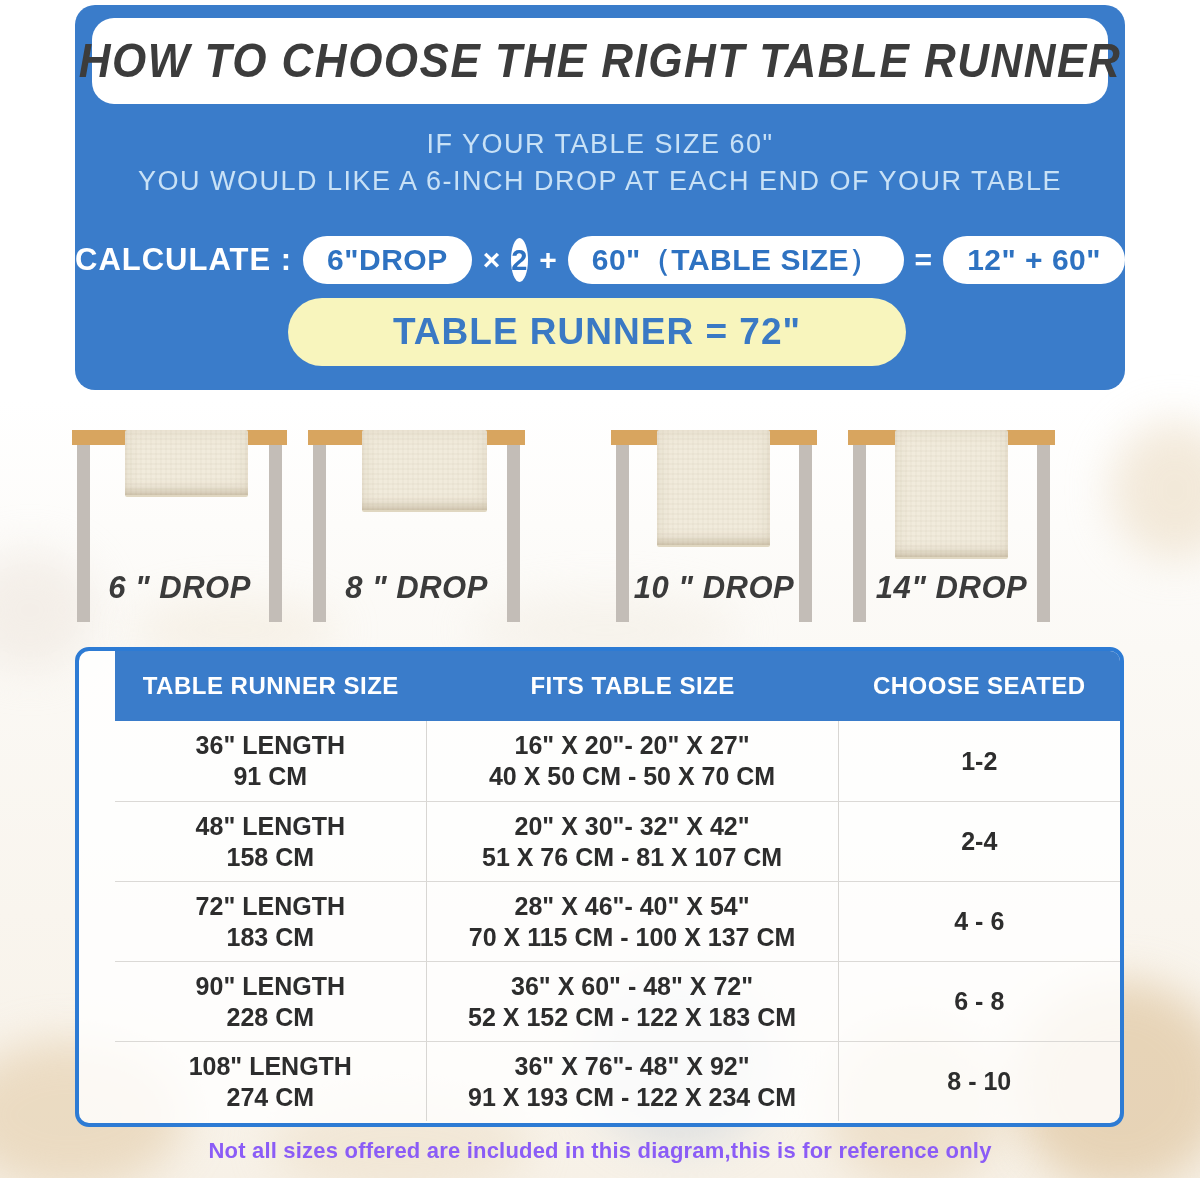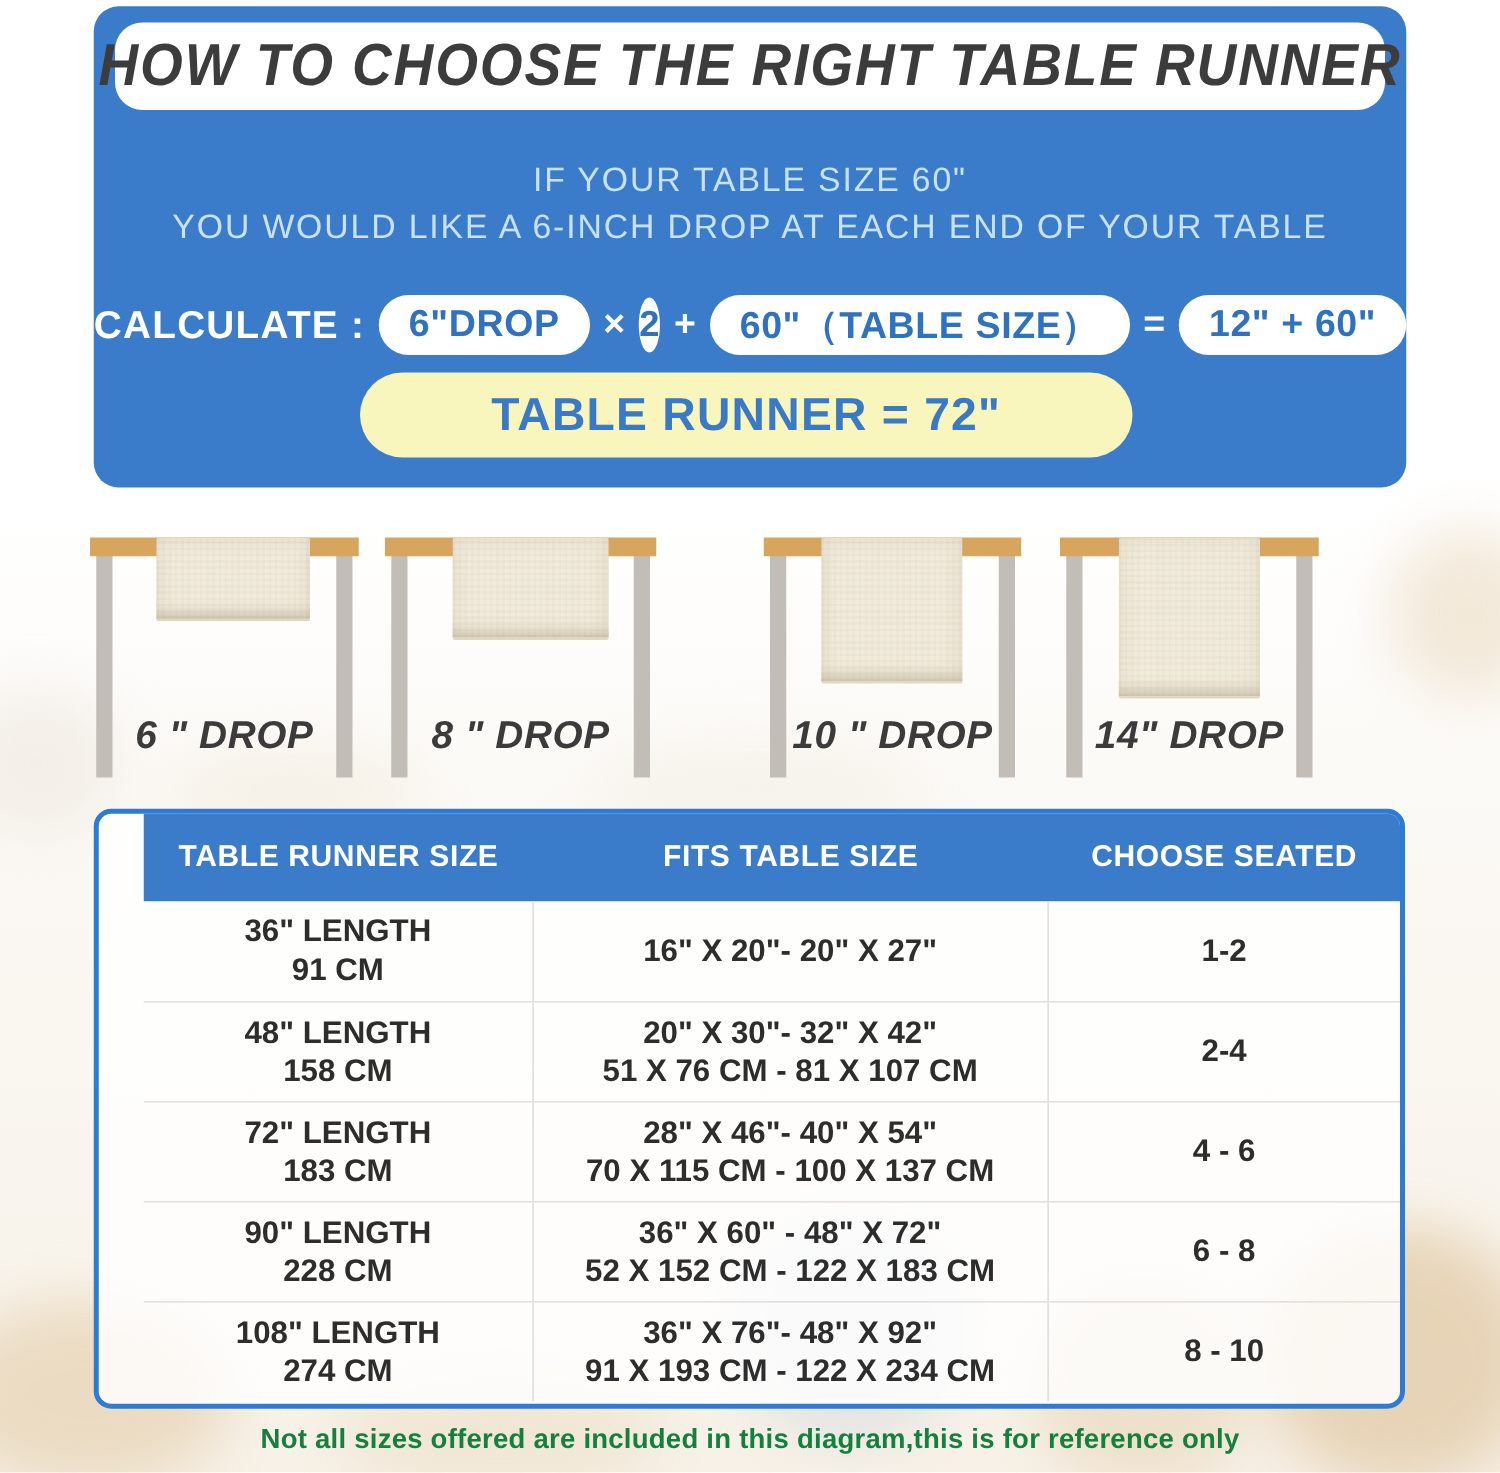--- a/index.html
+++ b/index.html
@@ -20,21 +20,21 @@
   .b7{left:470px;top:595px;width:270px;height:70px;background:#efe8dc;opacity:.4;}
   .b8{left:270px;top:1090px;width:260px;height:110px;background:#e9d8bd;opacity:.4;}
   .b9{left:130px;top:600px;width:210px;height:60px;background:#ecdfc9;opacity:.35;}
 
   
   .hero{
     position:absolute;left:75px;top:5px;width:1050px;height:385px;z-index:2;
     background:#3a7cca;border-radius:20px;
   }
   .banner{
-    position:absolute;left:17px;top:13px;width:1016px;height:70px;
+    position:absolute;left:17px;top:13px;width:1016px;height:86px;
     background:#ffffff;border-radius:22px;
     display:flex;align-items:center;justify-content:center;
   }
   .title{
     font-size:44px;font-weight:700;font-style:italic;color:#3c3c3c;
     letter-spacing:1.5px;white-space:nowrap;transform:scaleY(1.08);
   }
   .sub{
     position:absolute;left:0;width:100%;text-align:center;
     color:#c8e1f6;font-size:27px;letter-spacing:1.5px;white-space:nowrap;
@@ -112,21 +112,21 @@
   }
   .t-row:first-child{border-top:none;}
   .cell{
     display:flex;flex-direction:column;align-items:center;justify-content:center;
     color:#2d2d2d;font-size:25px;font-weight:700;line-height:1.24;
     white-space:nowrap;box-sizing:border-box;
   }
   .cell.v{border-right:1px solid #d8d6d3;}
   .footnote{
     position:absolute;left:0;top:1138px;width:100%;text-align:center;z-index:2;
-    font-size:22px;font-weight:700;color:#15803d;letter-spacing:0.2px;
+    font-size:22px;font-weight:700;color:#8b5cf6;letter-spacing:0.2px;
   }
 </style>
 </head>
 <body>
 
 <div class="bg">
   <div class="blob b1"></div>
   <div class="blob b2"></div>
   <div class="blob b3"></div>
   <div class="blob b4"></div>
@@ -197,20 +197,21 @@
   </div>
   <div class="size-body">
 
     <div class="t-row">
       <div class="cell v">
         <div>36" LENGTH</div>
         <div>91 CM</div>
       </div>
       <div class="cell v">
         <div>16" X 20"- 20" X 27"</div>
+        <div>40 X 50 CM - 50 X 70 CM</div>
       </div>
       <div class="cell">
         <div>1-2</div>
       </div>
     </div>
 
     <div class="t-row">
       <div class="cell v">
         <div>48" LENGTH</div>
         <div>158 CM</div>

